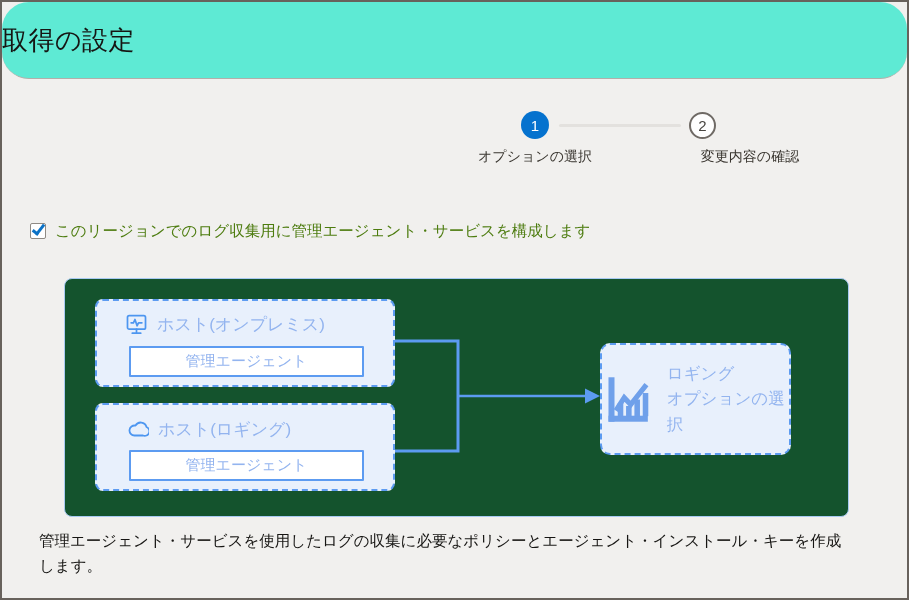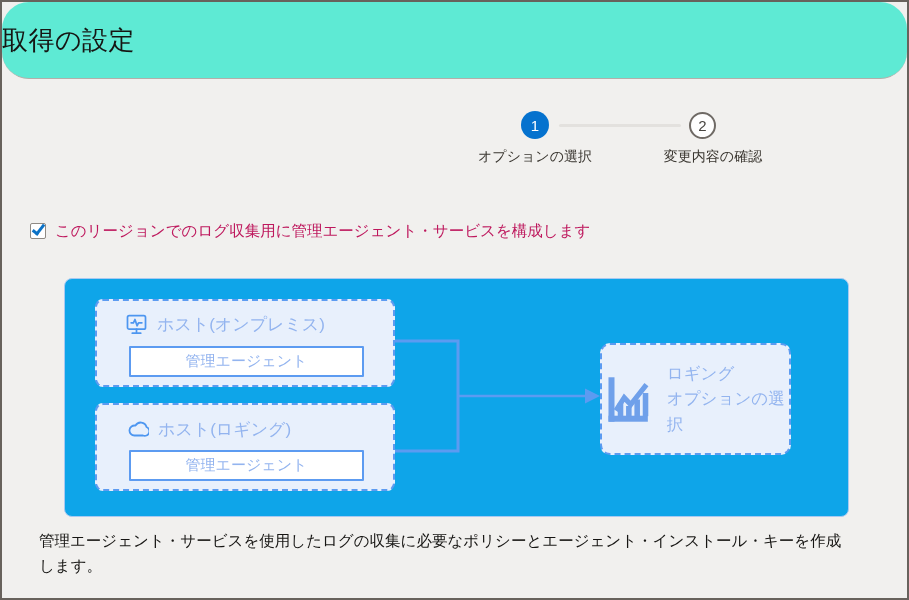--- a/index.html
+++ b/index.html
@@ -23,38 +23,38 @@
   
   .step-circle {
     position:absolute; border-radius:50%; display:flex; align-items:center; justify-content:center;
     font-size:15px; cursor:pointer;
   }
   .step-circle.current { left:519px; top:31px; width:28px; height:28px; background:#0572ce; color:#ffffff; }
   .step-circle.upcoming { left:687px; top:32px; width:27px; height:27px; background:#fefefe; border:2px solid #6f6a65; color:#474440; }
   .step-connector { position:absolute; left:557px; top:44px; width:122px; height:3px; background:#e3e1de; border-radius:2px; }
   .step-label { position:absolute; top:68px; width:160px; text-align:center; font-size:14px; color:#39352f; }
   .step-label.one { left:453px; }
-  .step-label.two { left:631px; }
+  .step-label.two { left:668px; }
 
   
   .checkbox-row { position:absolute; left:28px; top:141px; display:flex; align-items:flex-start; }
   .checkbox-box {
     position:relative; width:16px; height:16px; margin-top:2px; background:#ffffff;
     border:1px solid #8f8a84; border-radius:2px; cursor:pointer; flex:0 0 auto;
   }
   .checkbox-box .tick {
     position:absolute; left:3.5px; top:-2px; width:7px; height:13px;
     border-right:3px solid #0c72c6; border-bottom:3px solid #0c72c6; transform:rotate(38deg);
   }
-  .checkbox-label { margin-left:9px; font-size:15.5px; color:#be185d; cursor:pointer; }
+  .checkbox-label { margin-left:9px; font-size:15.5px; color:#4d7c0f; cursor:pointer; }
 
   
   .diagram {
     position:absolute; left:62px; top:198px; width:785px; height:239px;
-    background:#0ea5e9; border:1px solid #a8caf2; border-radius:8px;
+    background:#14532d; border:1px solid #a8caf2; border-radius:8px;
   }
   .host-box {
     position:absolute; left:30px; width:300px; height:88px;
     background:#e8f0fc; border:2px dashed #5c9bf1; border-radius:8px;
   }
   .host-box.onprem { top:20px; }
   .host-box.cloud { top:124px; }
   .host-head { display:flex; align-items:center; gap:9px; padding:12px 0 0 28px; color:#93b4ef; font-size:17px; }
   .host-head svg { flex:0 0 auto; }
   .agent-box {

